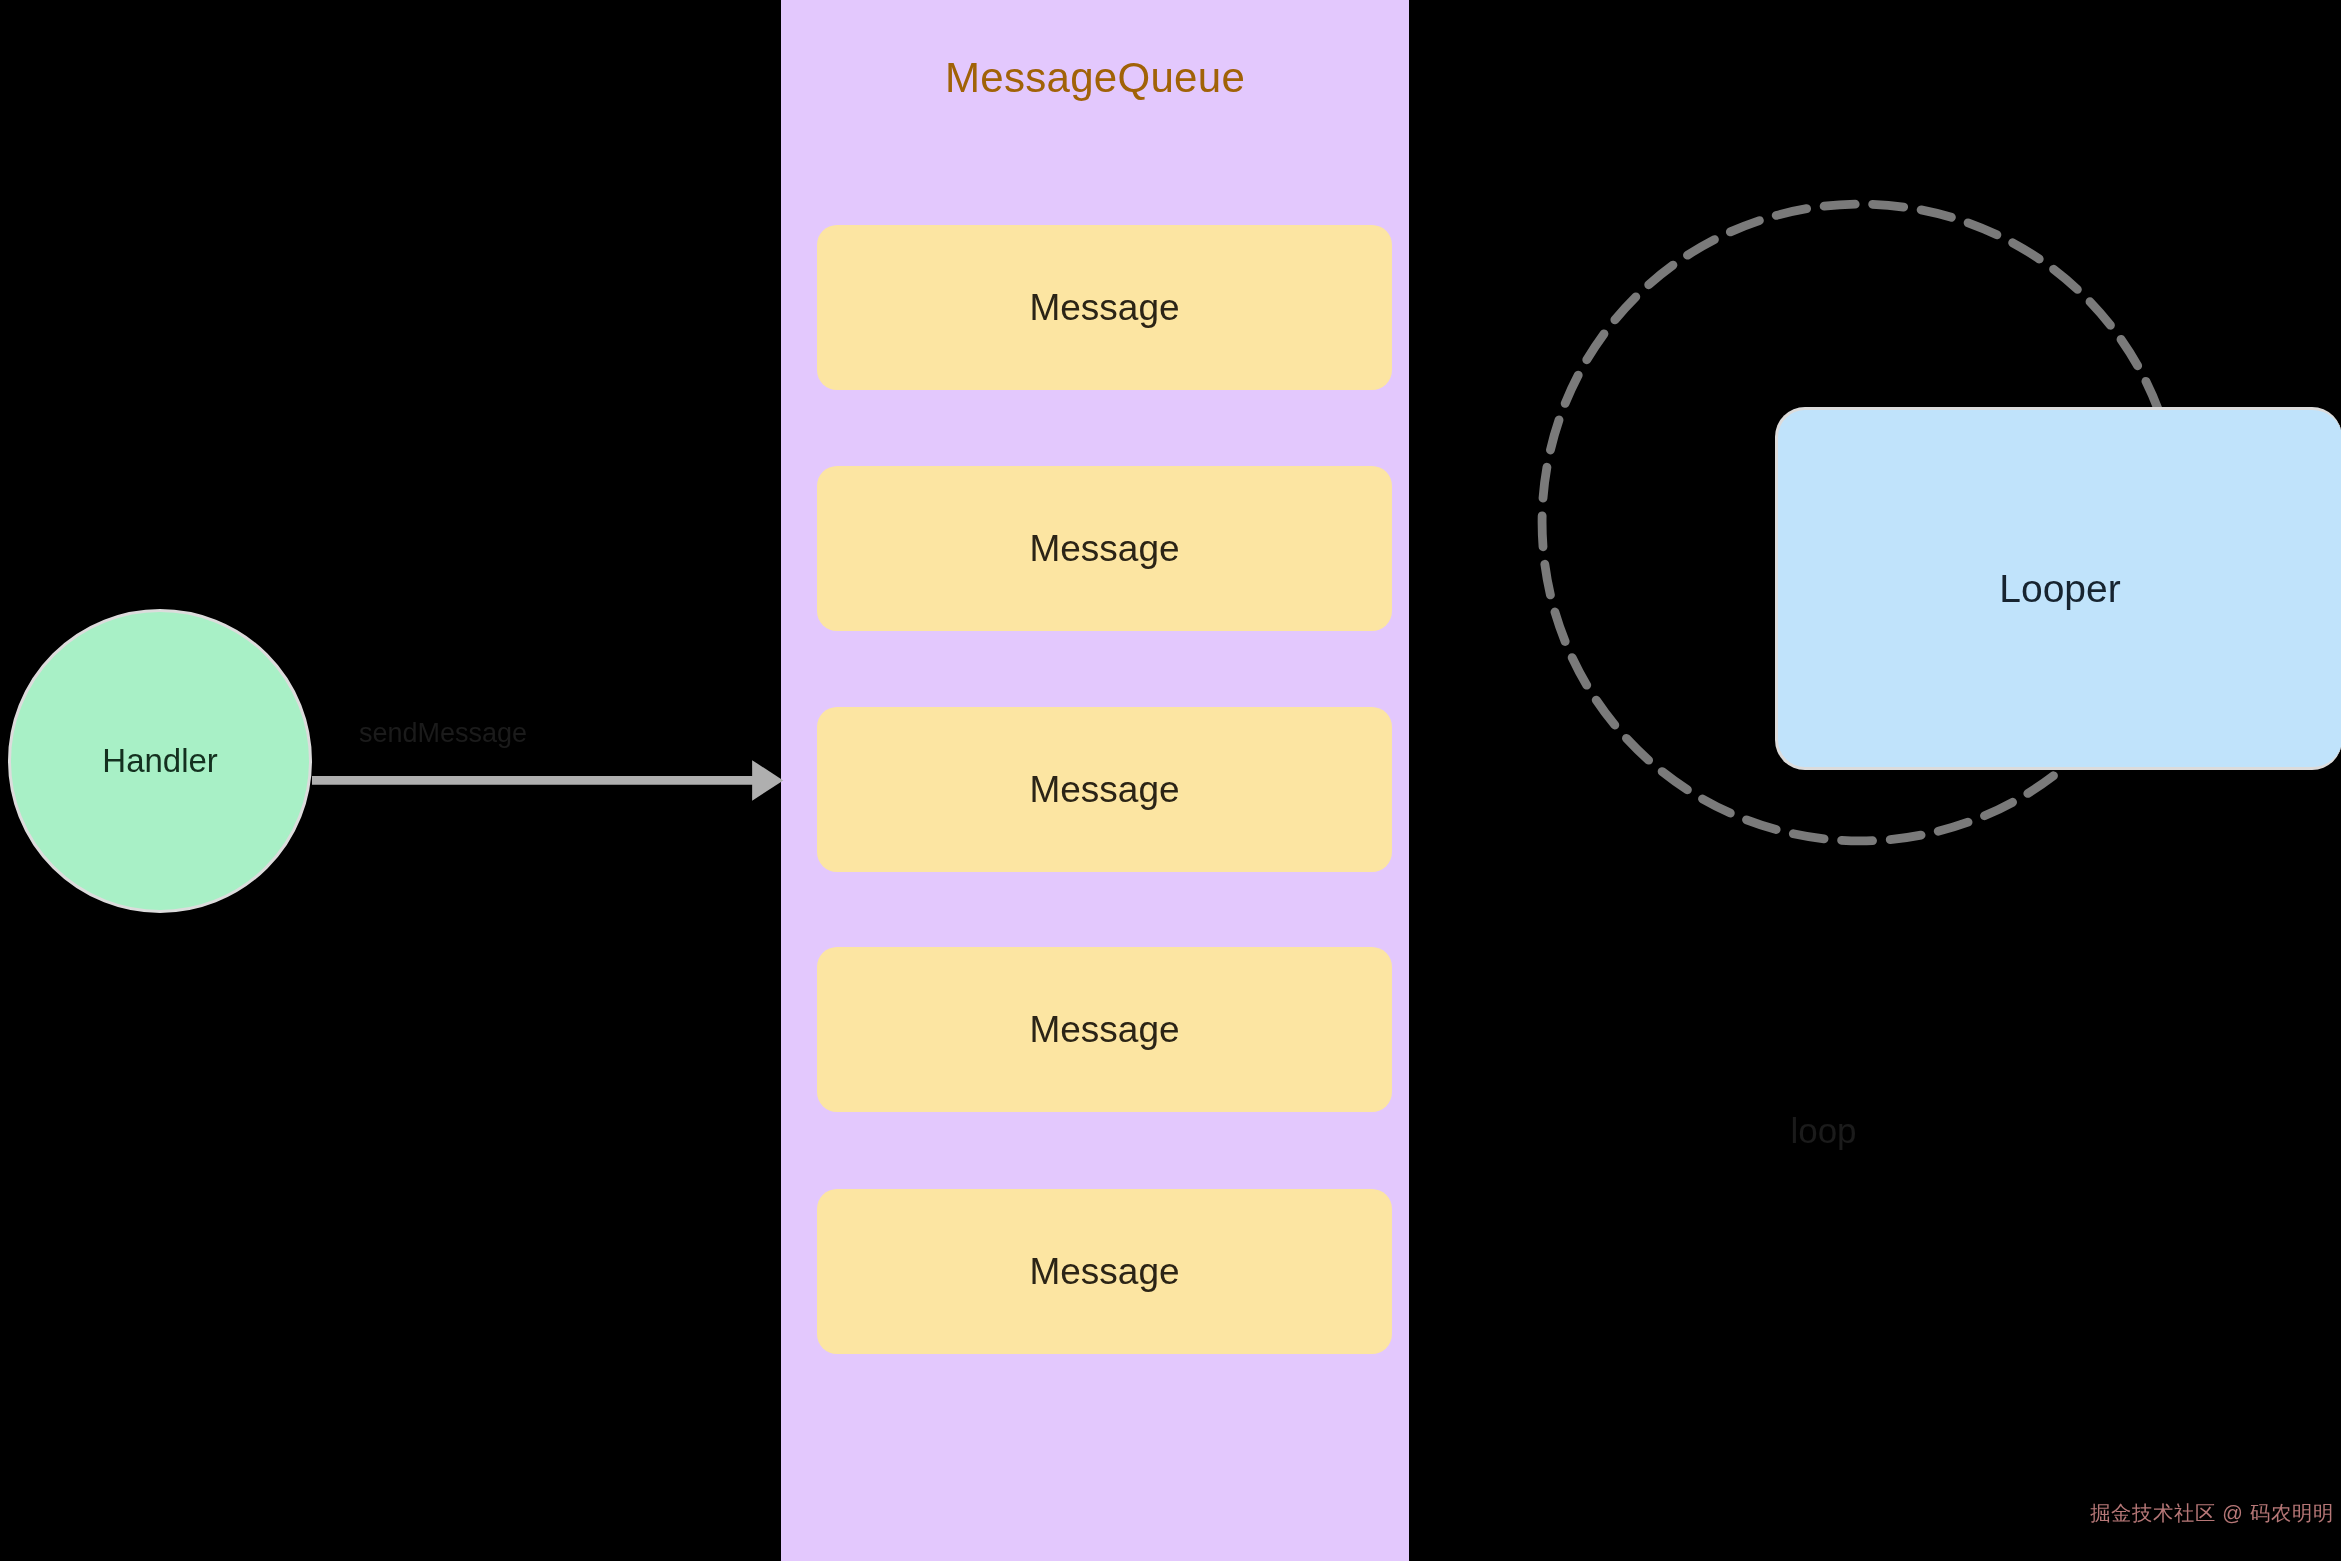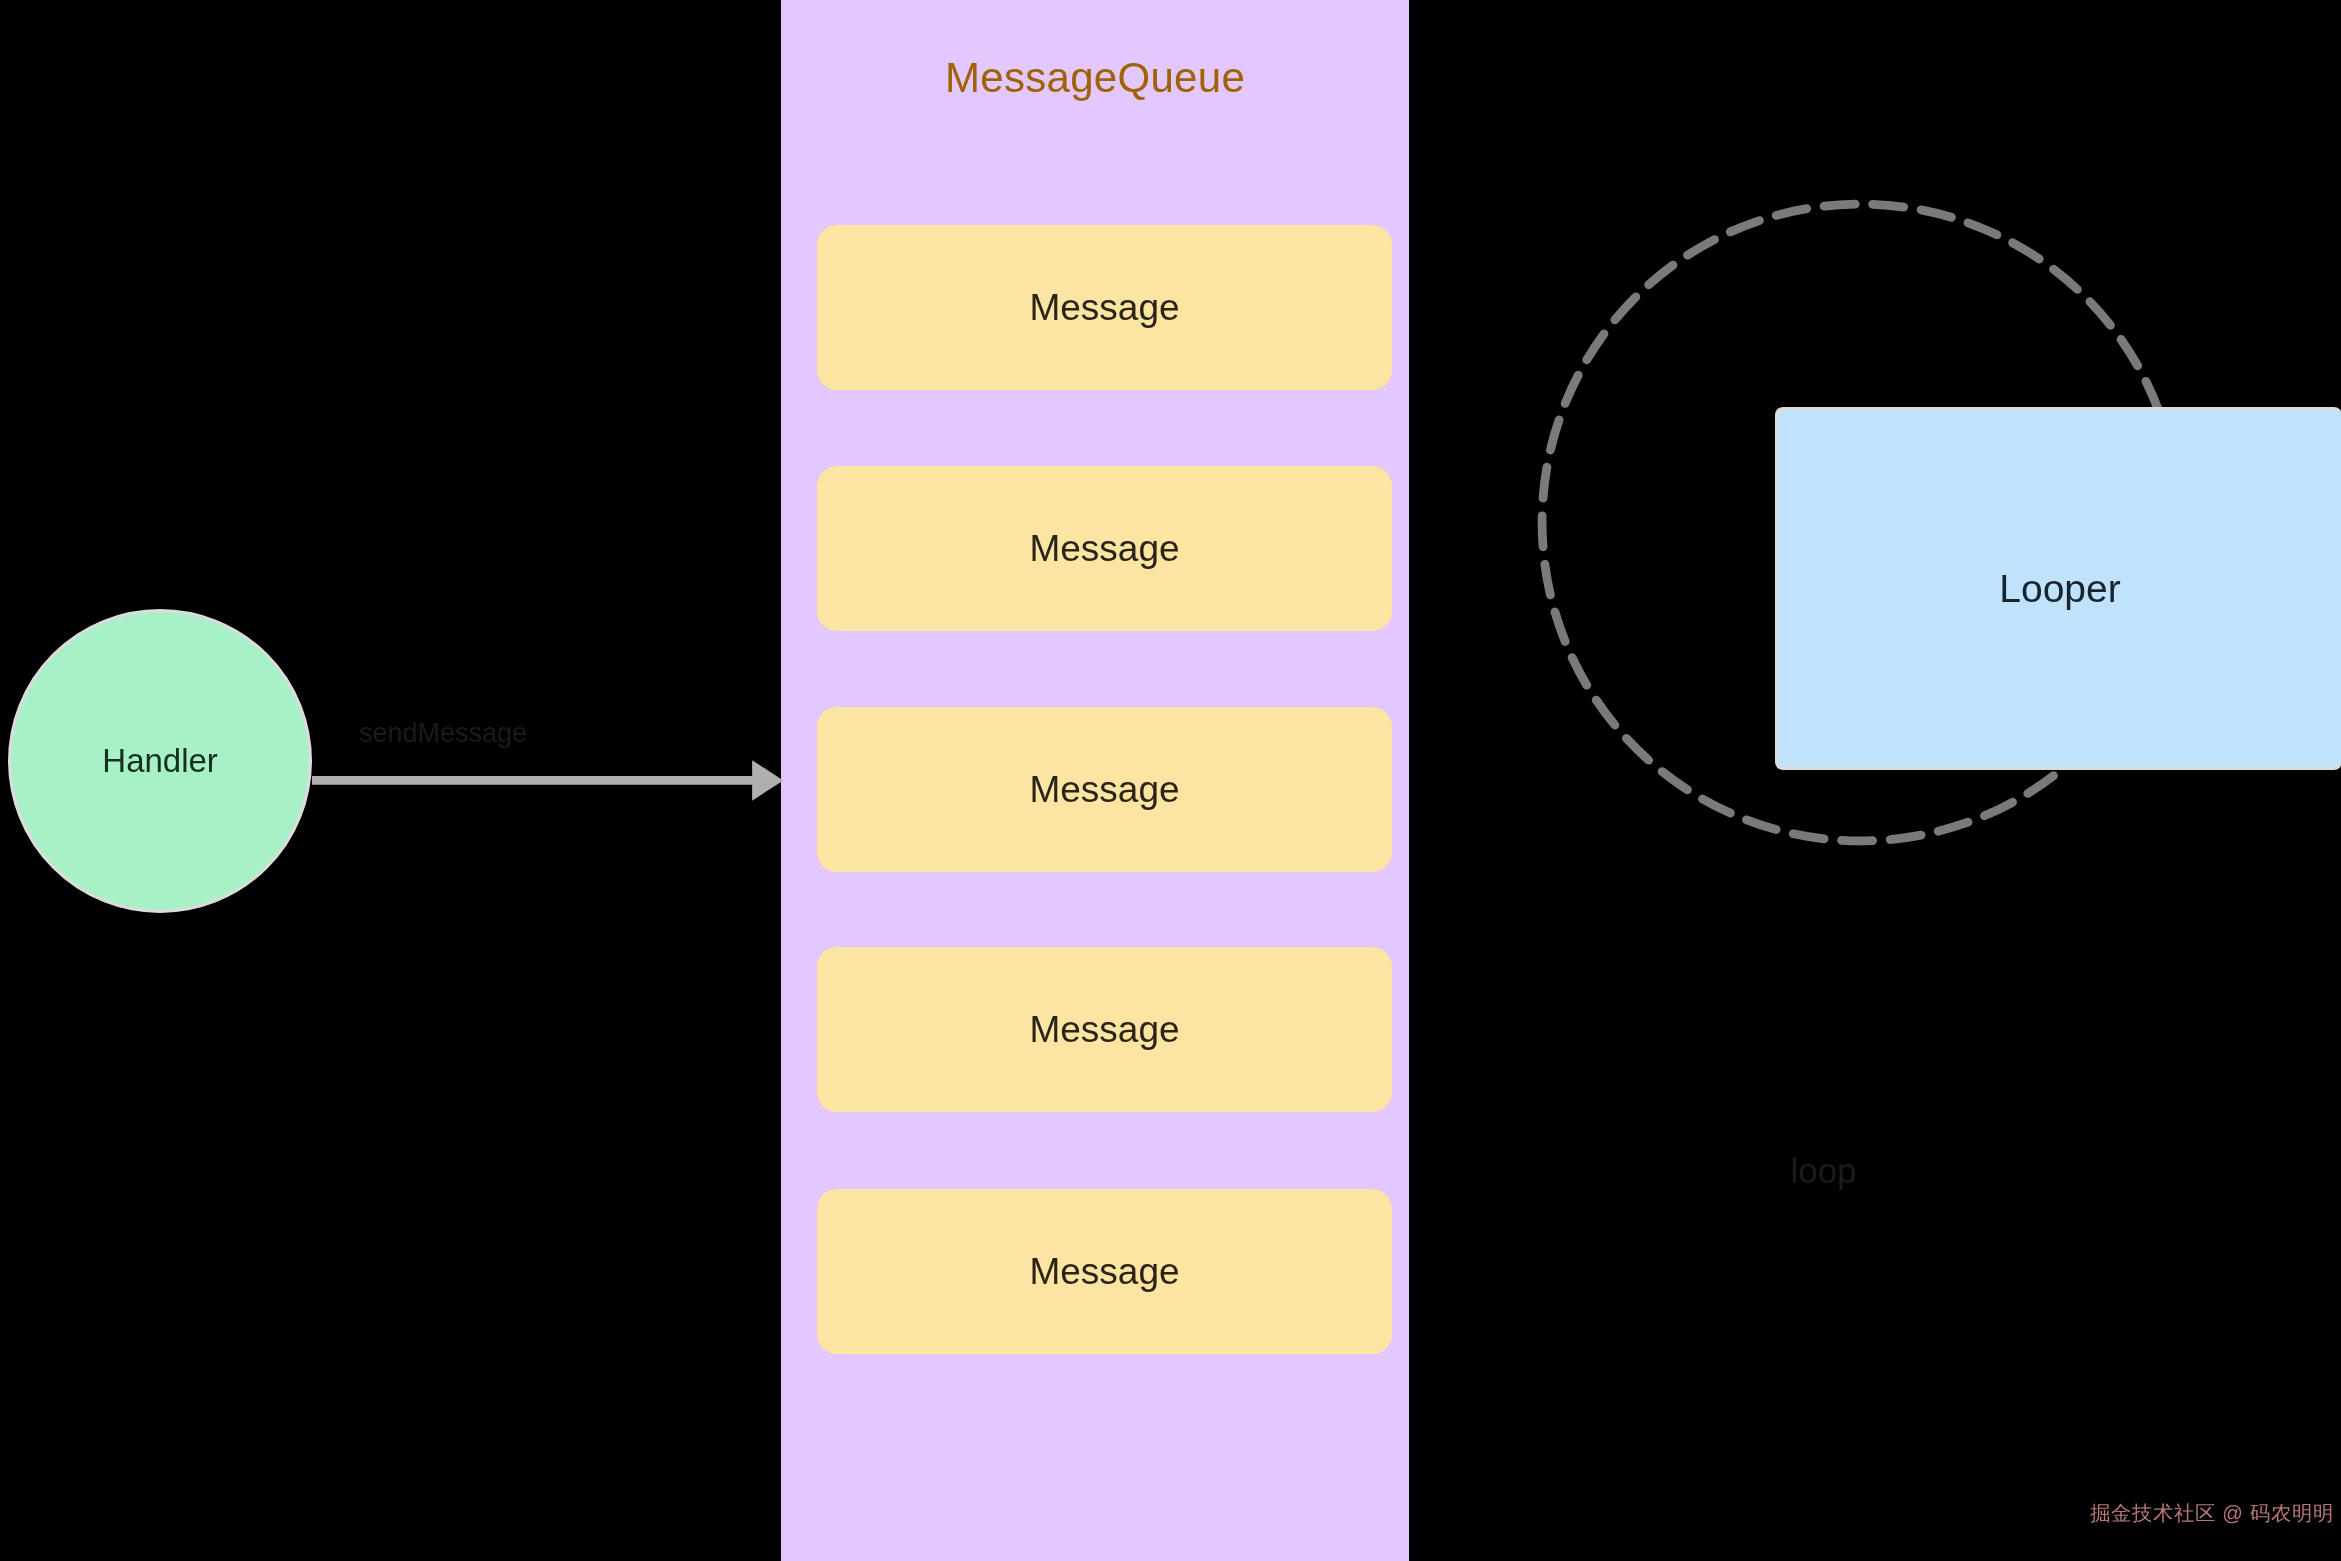--- a/index.html
+++ b/index.html
@@ -109,34 +109,33 @@
   }
   .loop-label {
     position: absolute;
     left: 1681px;
     top: 1111px;
     width: 285px;
     text-align: center;
     font-size: 35px;
     color: #1b1b1b;
     white-space: nowrap;
-    margin-top: 40px;
   }
 
   
   .looper-box {
     position: absolute;
     left: 1775px;
     top: 407px;
     width: 567px;
     height: 363px;
     background: #C0E3FB;
     border: 3.4px solid #DCDCDC;
     border-right: none;
-    border-radius: 8px;
+    border-radius: 30px;
     box-sizing: border-box;
     display: flex;
     align-items: center;
     justify-content: center;
     font-size: 39px;
     color: #172430;
   }
 
   
   .watermark {

